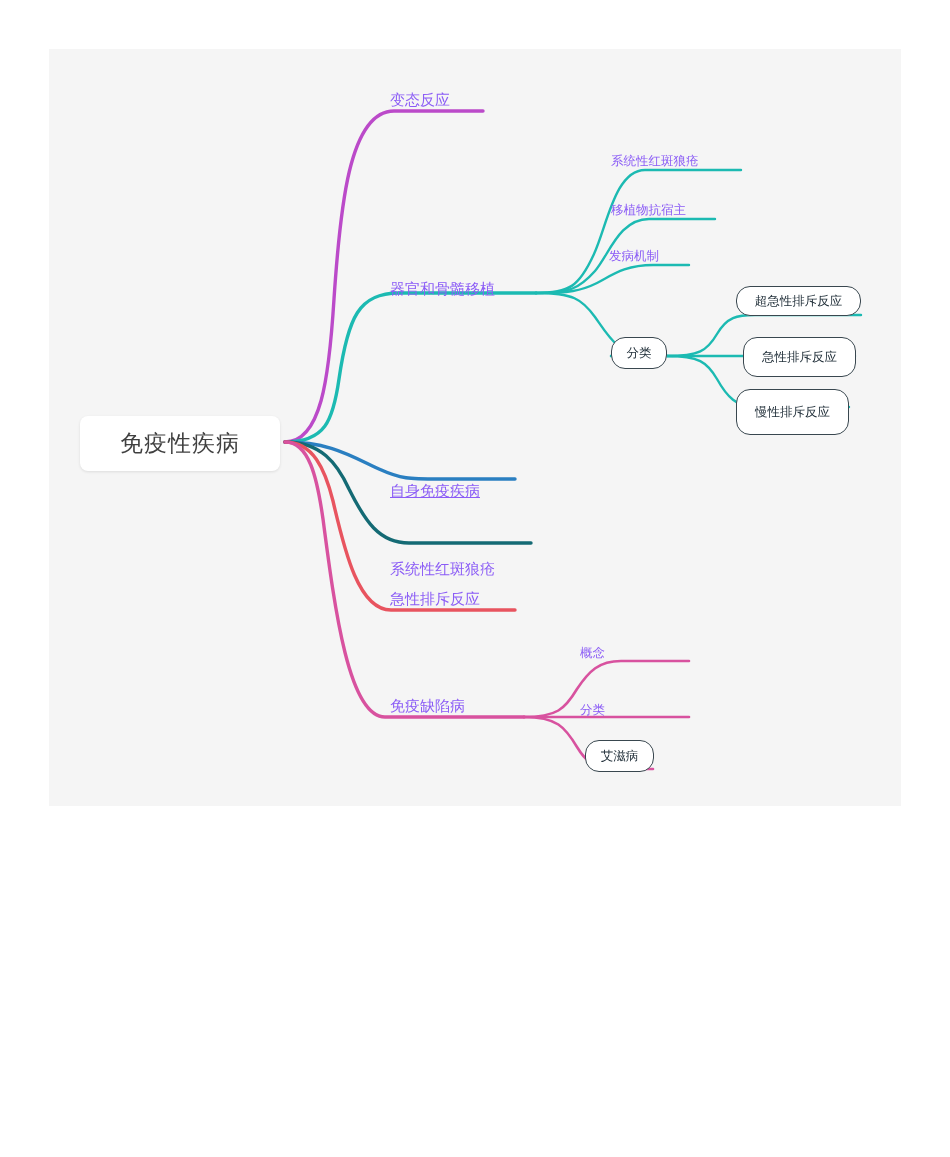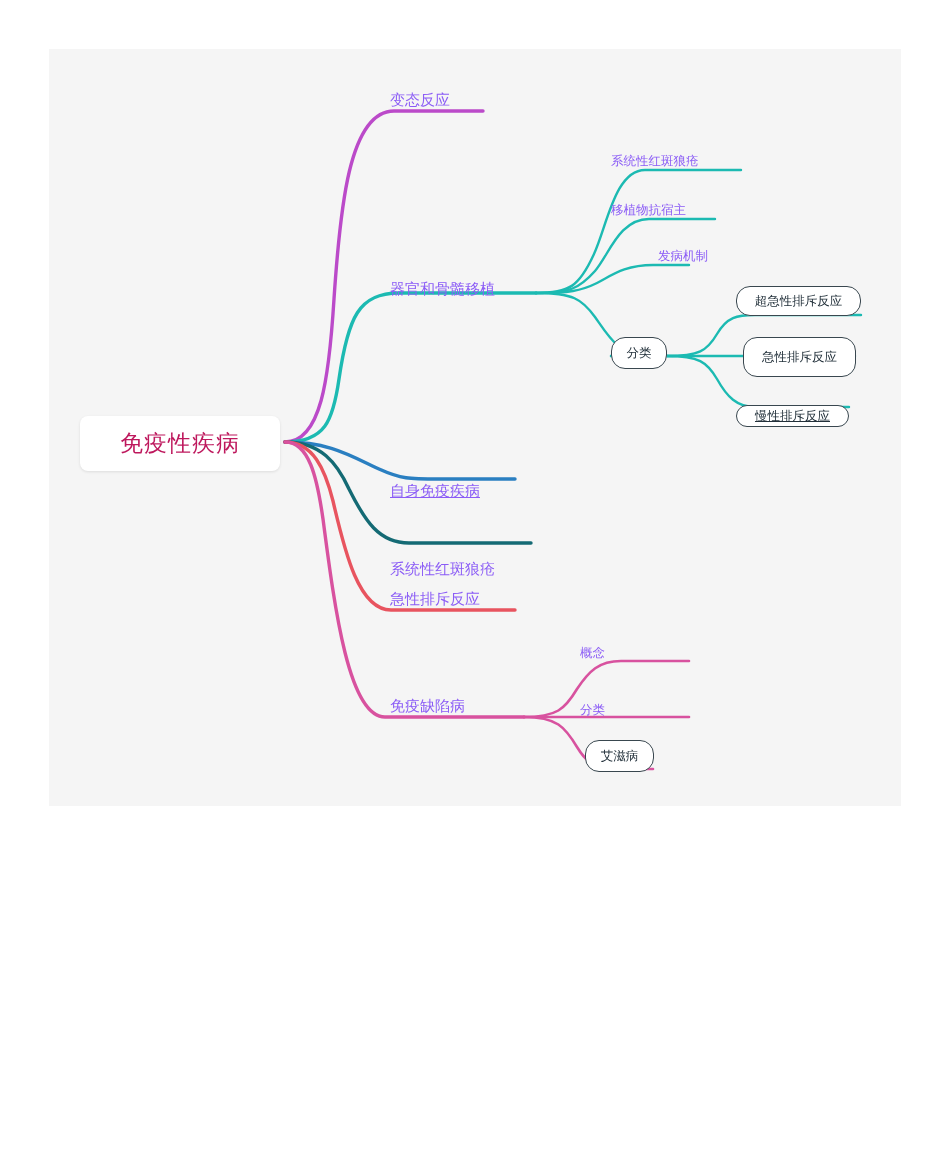--- a/index.html
+++ b/index.html
@@ -34,21 +34,21 @@
   .node {
     position: absolute;
     box-sizing: border-box;
     white-space: nowrap;
   }
   
   .root-node {
     background: #ffffff;
     border-radius: 8px;
     box-shadow: 0 1px 3px rgba(0,0,0,0.10);
-    color: #be185d;
+    color: #404040;
     font-size: 23px;
     line-height: 1;
     display: flex;
     align-items: center;
     justify-content: center;
     letter-spacing: 1px;
   }
   
   .text-node {
     color: #8b5cf6;
@@ -140,37 +140,37 @@
     </div>
 
     <div class="node text-node lvl2" style="left:562px; top:99px; width:140px; height:19px;">
       <span>系统性红斑狼疮</span>
     </div>
 
     <div class="node text-node lvl2" style="left:562px; top:148px; width:120px; height:19px;">
       <span>移植物抗宿主</span>
     </div>
 
-    <div class="node text-node lvl2" style="left:584px; top:194px; width:100px; height:19px;justify-content:center;">
+    <div class="node text-node lvl2" style="left:560px; top:194px; width:100px; height:19px;">
       <span>发病机制</span>
     </div>
 
     <div class="node box-node box-lvl2" style="left:562px; top:288px; width:56px; height:32px;">
       <span>分类</span>
     </div>
 
     <div class="node box-node box-lvl3" style="left:687px; top:237px; width:125px; height:30px;">
       <span>超急性排斥反应</span>
     </div>
 
     <div class="node box-node box-lvl3" style="left:694px; top:288px; width:113px; height:40px;">
       <span>急性排斥反应</span>
     </div>
 
-    <div class="node box-node box-lvl3" style="left:687px; top:356px; width:113px; height:22px;text-decoration:underline;">
+    <div class="node box-node box-lvl3" style="left:687px; top:340px; width:113px; height:46px;">
       <span>慢性排斥反应</span>
     </div>
 
     <div class="node text-node lvl2" style="left:531px; top:591px; width:70px; height:19px;">
       <span>概念</span>
     </div>
 
     <div class="node text-node lvl2" style="left:531px; top:648px; width:70px; height:19px;">
       <span>分类</span>
     </div>

